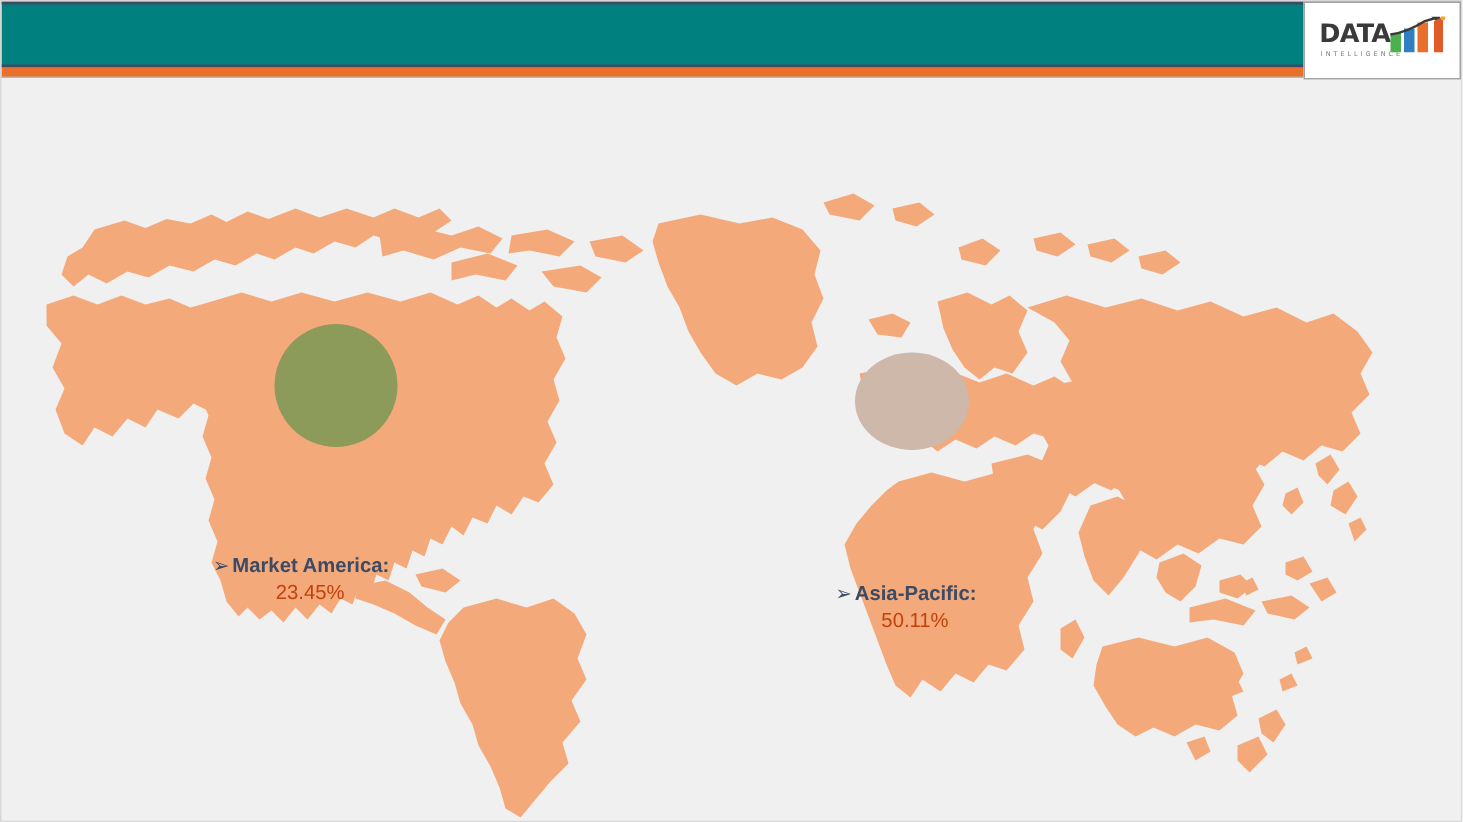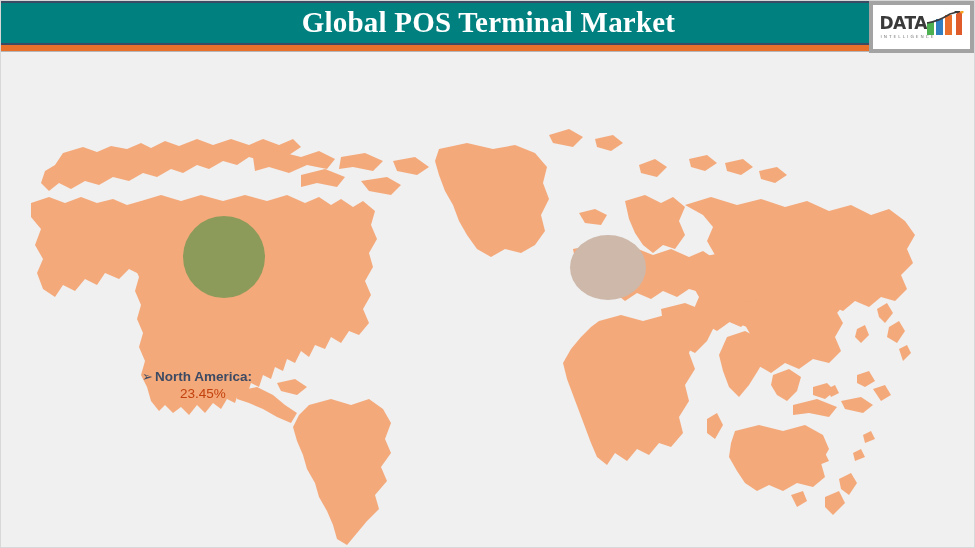--- a/index.html
+++ b/index.html
@@ -56,21 +56,21 @@
     z-index: 5;
   }
 
   
   #logo-box {
     position: absolute;
     right: 0; top: 0;
     width: 105px;
     height: 52px;
     background: #ffffff;
-    border: 4px solid #a3a3a3;
+    border: 1px solid #a3a3a3;
     box-sizing: border-box;
     z-index: 9;
     display: flex;
     align-items: center;
     justify-content: center;
   }
   #logo-inner {
     position: relative;
     width: 88px;
     height: 36px;
@@ -283,28 +283,33 @@
   <div class="bubble" id="bubble-na"></div>
   <div class="bubble" id="bubble-ap"></div>
 
   <div class="leader-line" id="leader-na-line"></div>
   <div class="leader-dot" id="leader-na-dot"></div>
   <div class="leader-line" id="leader-ap-line"></div>
   <div class="leader-dot" id="leader-ap-dot"></div>
 
   <div class="callout" id="callout-na">
     <div class="callout-title">
-      <span class="arrow">➢</span><span>North America:</span>
+      <span class="arrow">➢</span><span>Market America:</span>
     </div>
     <div class="callout-value">23.45%</div>
   </div>
 
+  <div class="callout" id="callout-ap">
+    <div class="callout-title">
+      <span class="arrow">➢</span><span>Asia-Pacific:</span>
+    </div>
+    <div class="callout-value">50.11%</div>
+  </div>
 
   <div id="header-band"></div>
-  <div id="header-title">Global POS Terminal Market</div>
   <div id="accent-stripe"></div>
 
   <div id="logo-box">
     <div id="logo-inner">
       <div id="logo-word">DATA</div>
       <div id="logo-sub">INTELLIGENCE</div>
       <svg id="logo-bars" width="38" height="24" viewBox="0 0 38 24" xmlns="http://www.w3.org/2000/svg">
         <rect x="1" y="11" width="7" height="13" fill="#4caf50"></rect>
         <rect x="10" y="8" width="7" height="16" fill="#2f7fc1"></rect>
         <rect x="19" y="4" width="7" height="20" fill="#e8702a"></rect>

